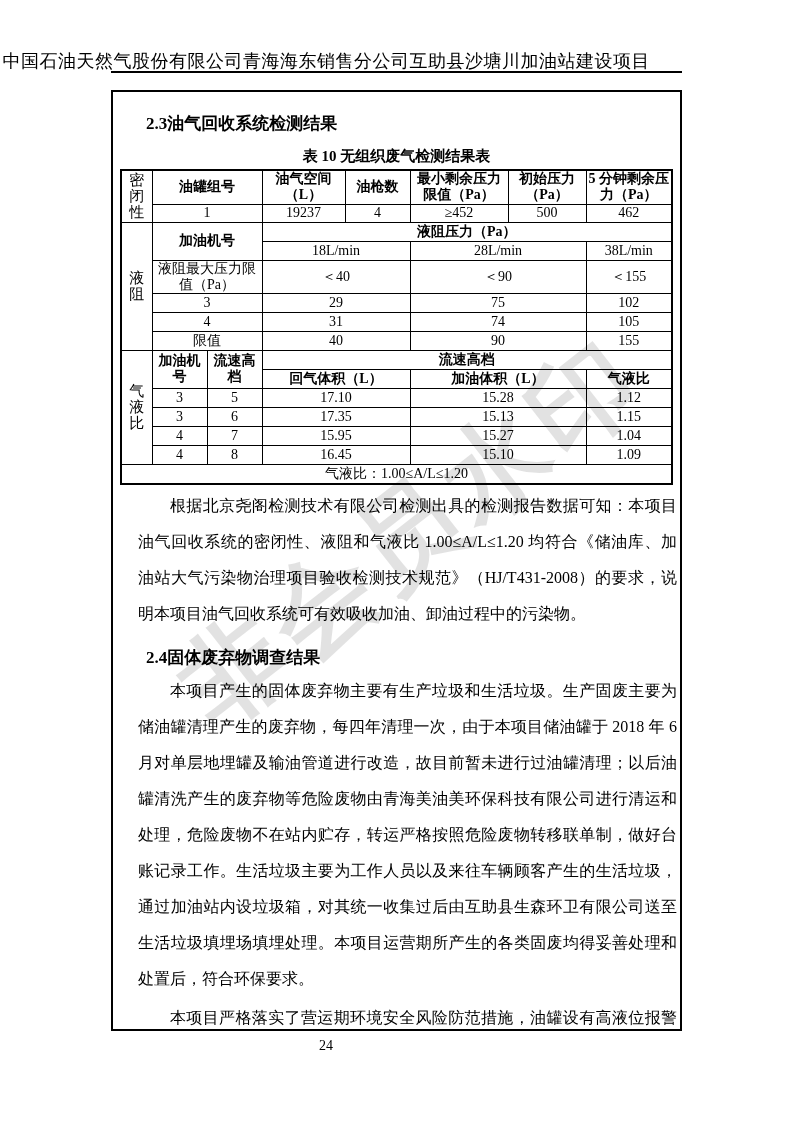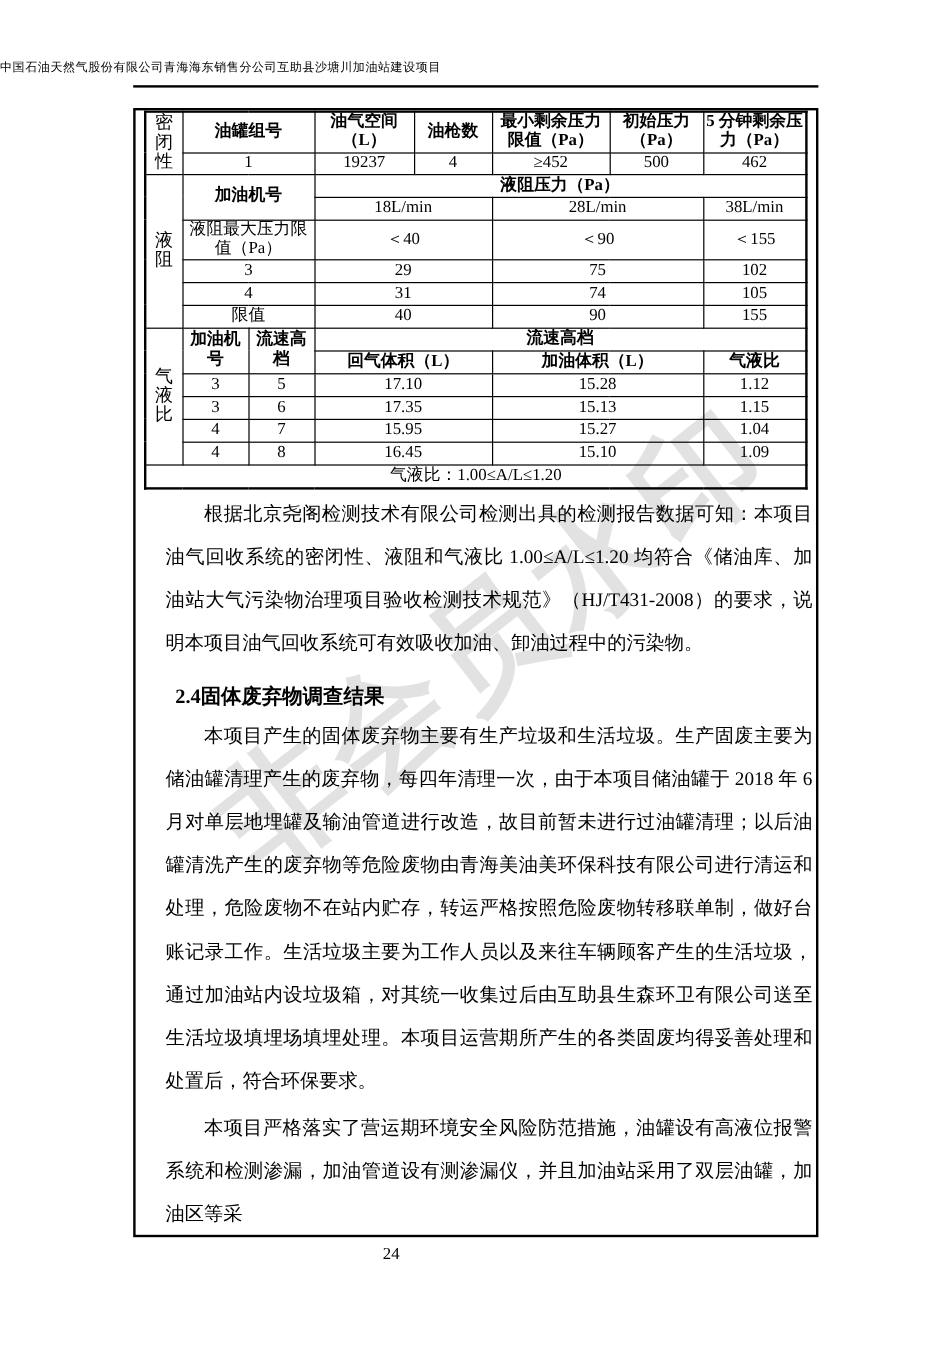--- a/index.html
+++ b/index.html
@@ -1,20 +1,20 @@
 <!DOCTYPE html>
 <html><head>
 <meta charset="utf-8">
 <style>
   * { margin:0; padding:0; box-sizing:border-box; }
   html,body { width:793px; height:1122px; background:#ffffff; position:relative;
     font-family:"Liberation Serif","DejaVu Serif",serif; color:#000; overflow:hidden; }
 
-  .doc-header { position:absolute; top:49px; left:0; width:650px; text-align:left;
-    font-size:10px; letter-spacing:0.5px; z-index:2; }
+  .doc-header { position:absolute; top:49px; left:0; width:650px; text-align:right;
+    font-size:18px; letter-spacing:0.5px; z-index:2; }
   .header-rule { position:absolute; top:71px; left:111px; width:571px; height:0;
     border-top:2px solid #000; z-index:2; }
 
   .watermark { position:absolute; left:152px; top:648px; transform:rotate(-38deg);
     transform-origin:0 0; font-size:104px; font-weight:bold; color:#000; opacity:0.11;
     letter-spacing:6px; white-space:nowrap; z-index:1; }
 
   .content-box { position:absolute; top:90px; left:111px; width:571px; height:941px;
     border:2px solid #000; padding:0 3px; overflow:hidden; z-index:2; background:transparent; }
 
@@ -39,20 +39,22 @@
 </head>
 <body>
 
 <div class="doc-header">中国石油天然气股份有限公司青海海东销售分公司互助县沙塘川加油站建设项目</div>
 <div class="header-rule"></div>
 
 <div class="watermark">非会员水印</div>
 
 <div class="content-box">
 
+  <div class="sec-heading">2.3油气回收系统检测结果</div>
+  <div class="table-title">表 10  无组织废气检测结果表</div>
 
   <table class="results">
     <colgroup>
       <col style="width:31px">
         <col style="width:55px">
         <col style="width:55px">
         <col style="width:83px">
       <col style="width:65px">
         <col style="width:98px">
         <col style="width:78px">

